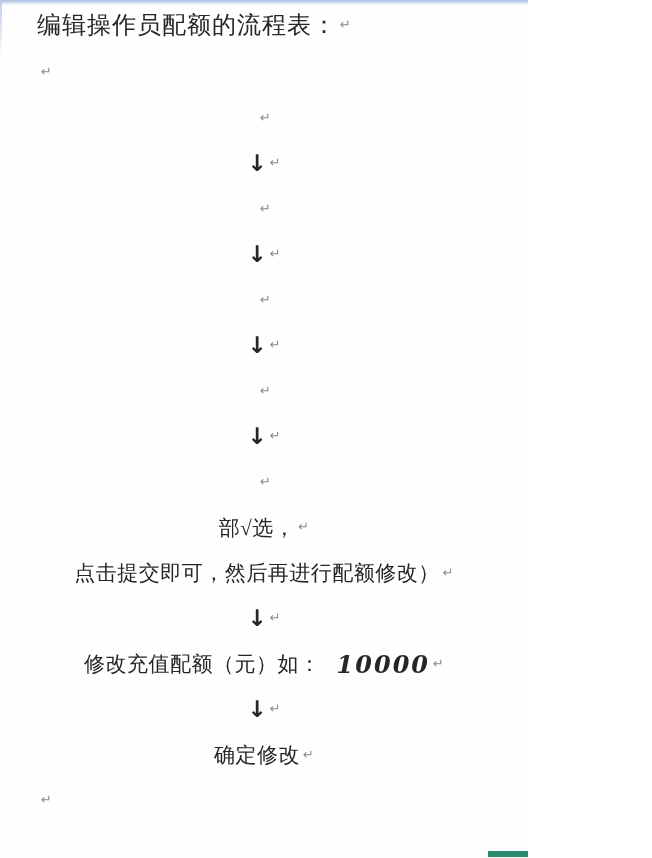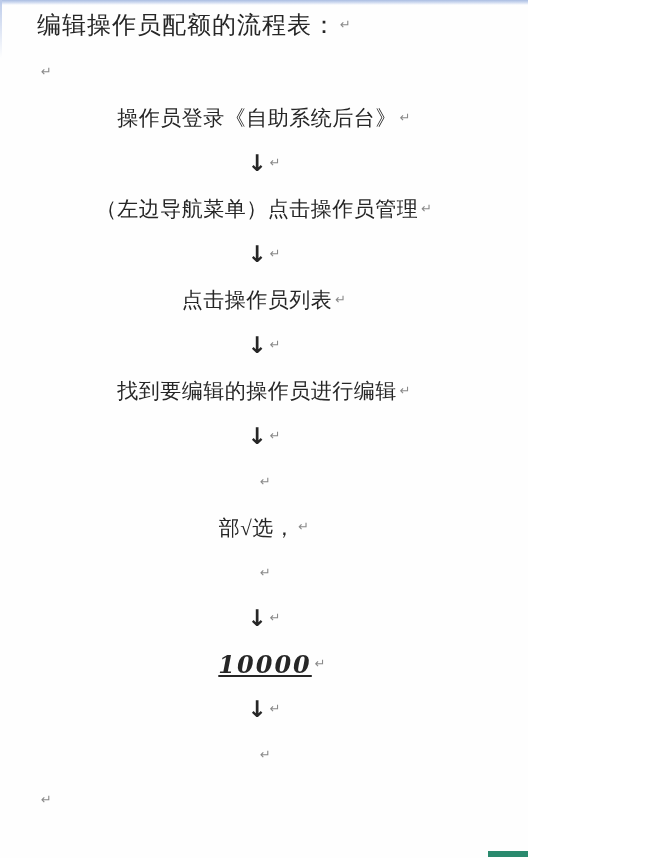--- a/index.html
+++ b/index.html
@@ -55,94 +55,92 @@
     margin-left: 3px;
     transform: translateY(-1px);
     line-height: 1;
   }
   .hand-number {
     font-family: "DejaVu Serif", serif;
     font-style: italic; font-weight: bold;
     font-size: 24px; letter-spacing: 2px;
     margin-left: 16px;
     white-space: nowrap;
-    text-decoration: underline;
   }
 </style>
 </head>
 <body>
 
 <div class="page" style="--bg: #fefefe; --text: #262626; --mark: #8a8a8a; --top-border: #aabde2; --left-border: #bccbea; --green-bar: #2a8a6e;">
   <div class="top-border"></div>
   <div class="left-border"></div>
 
   <div class="content">
     <div class="title-line">
       <span class="title-text">编辑操作员配额的流程表：</span>
       <span class="pilcrow">↵</span>
     </div>
     <div class="flow-lines">
         <div class="line blank">
           <span class="pilcrow">↵</span>
         </div>
         <div class="line step">
-          <span class="step-text">操作员登录《自助系统后台》</span>
           <span class="pilcrow">↵</span>
         </div>
         <div class="line arrow">
           <span class="arrow-glyph">↓</span>
           <span class="pilcrow">↵</span>
         </div>
         <div class="line step">
-          <span class="step-text">（左边导航菜单）点击操作员管理</span>
           <span class="pilcrow">↵</span>
         </div>
         <div class="line arrow">
           <span class="arrow-glyph">↓</span>
           <span class="pilcrow">↵</span>
         </div>
         <div class="line step">
-          <span class="step-text">点击操作员列表</span>
           <span class="pilcrow">↵</span>
         </div>
         <div class="line arrow">
           <span class="arrow-glyph">↓</span>
           <span class="pilcrow">↵</span>
         </div>
         <div class="line step">
-          <span class="step-text">找到要编辑的操作员进行编辑</span>
           <span class="pilcrow">↵</span>
         </div>
         <div class="line arrow">
           <span class="arrow-glyph">↓</span>
           <span class="pilcrow">↵</span>
         </div>
         <div class="line step">
           <span class="pilcrow">↵</span>
         </div>
         <div class="line step">
           <span class="step-text">部√选，</span>
           <span class="pilcrow">↵</span>
         </div>
         <div class="line step">
+          <span class="step-text">点击提交即可，然后再进行配额修改）</span>
           <span class="pilcrow">↵</span>
         </div>
         <div class="line arrow">
           <span class="arrow-glyph">↓</span>
           <span class="pilcrow">↵</span>
         </div>
         <div class="line step">
+          <span class="step-text">修改充值配额（元）如：</span>
           <span class="hand-number">10000</span>
           <span class="pilcrow">↵</span>
         </div>
         <div class="line arrow">
           <span class="arrow-glyph">↓</span>
           <span class="pilcrow">↵</span>
         </div>
         <div class="line step">
+          <span class="step-text">确定修改</span>
           <span class="pilcrow">↵</span>
         </div>
         <div class="line blank">
           <span class="pilcrow">↵</span>
         </div>
       </div>
   </div>
 
   <div class="green-bar"></div>
 </div>

